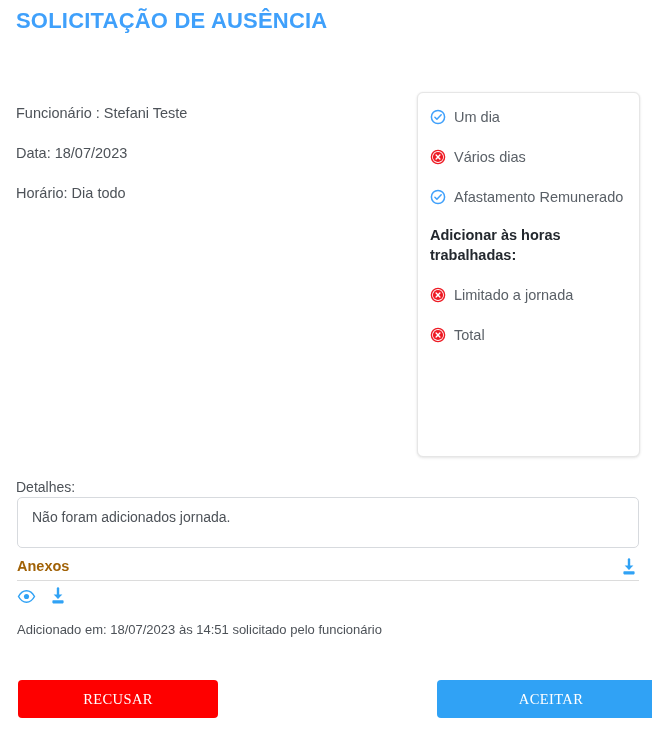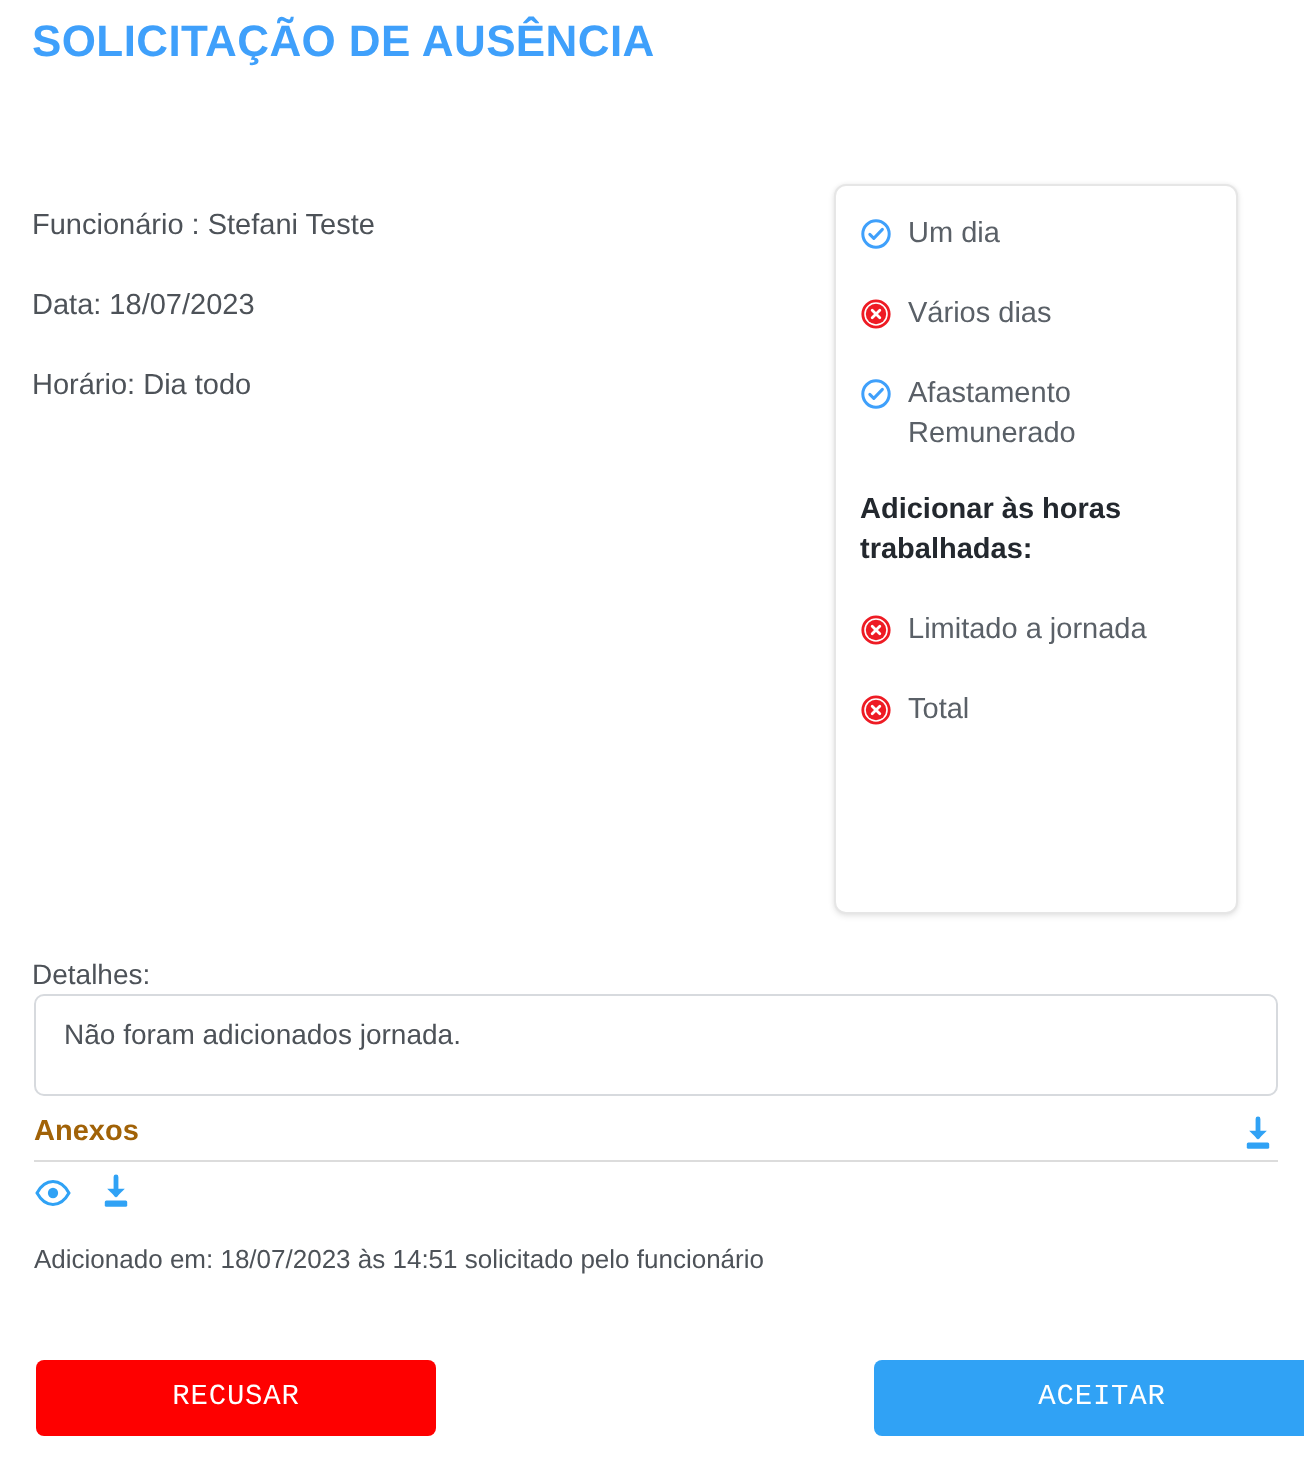--- a/index.html
+++ b/index.html
@@ -43,21 +43,21 @@
     line-height: 18px;
     margin-bottom: 22px;
     white-space: nowrap;
   }
 
   
   .options-card {
     position: absolute;
     left: 417px;
     top: 92px;
-    width: 202px;
+    width: 223px;
     height: 365px;
     background: #ffffff;
     border: 1px solid #e6e6e6;
     border-radius: 6px;
     box-shadow: 0 1px 3px rgba(0,0,0,0.10), 0 0 2px rgba(0,0,0,0.04);
     padding: 14px 12px 10px 12px;
   }
   .opt-row {
     display: flex;
     align-items: flex-start;
@@ -160,21 +160,21 @@
 
   
   .btn {
     position: absolute;
     top: 680px;
     height: 38px;
     border: none;
     border-radius: 4px;
     color: #ffffff;
     font-size: 14.5px;
-    font-family: Liberation Mono, monospace;
+    font-family: Liberation Serif, serif;
     letter-spacing: 0.4px;
     cursor: pointer;
   }
   .btn-refuse {
     left: 18px;
     width: 200px;
     background: #fe0000;
   }
   .btn-accept {
     left: 437px;

